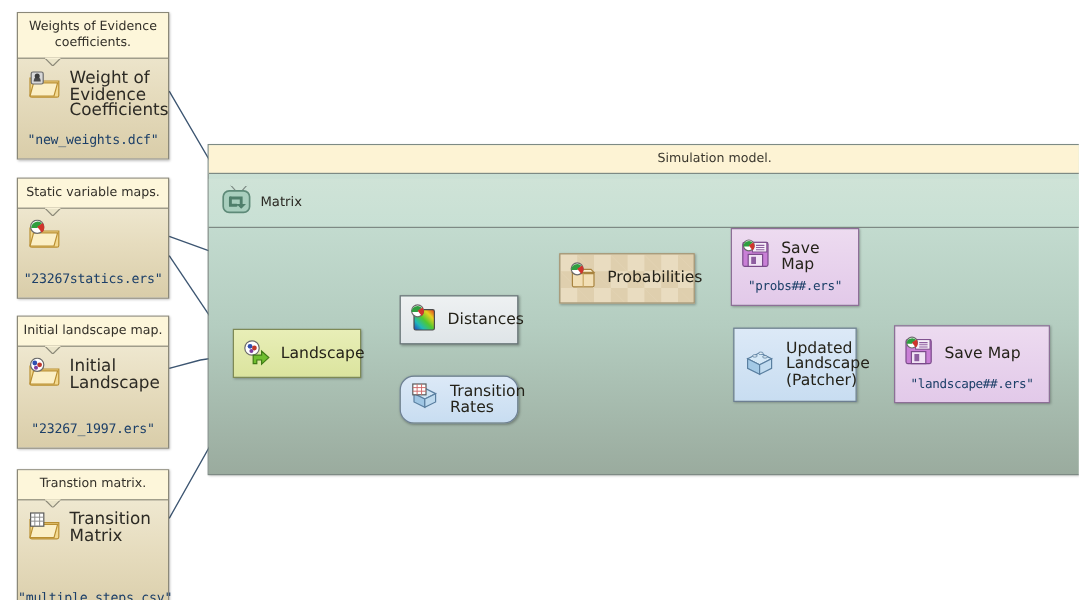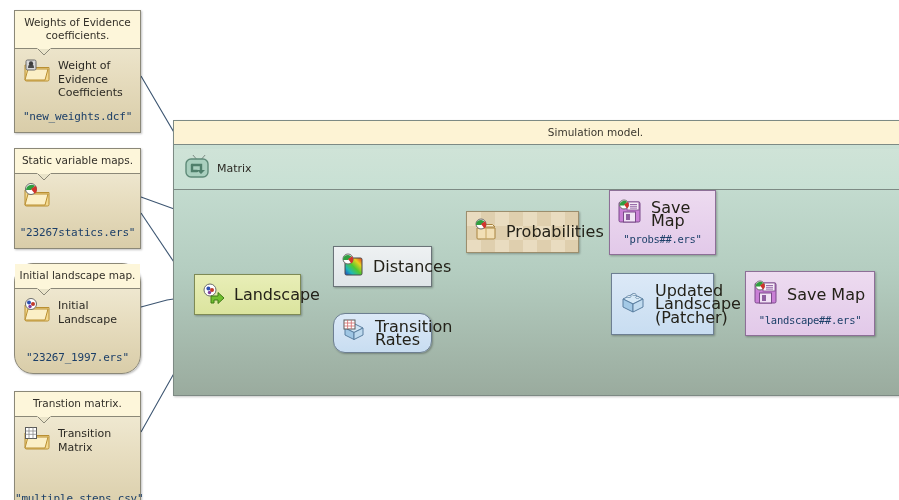--- a/index.html
+++ b/index.html
@@ -44,21 +44,21 @@
   .note-hdr .tail svg { display:block; }
 
   .ib-body {
     position: relative;
     padding: 9px 6px 0 8px;
     display: flex;
     align-items: flex-start;
     gap: 7px;
   }
   .ib-label {
-    font-size: 11px;
+    font-size: 14px;
     color: #2c2a24;
     line-height: 13.5px;
     padding-top: 1px;
   }
   .ib-file {
     position: absolute;
     left: 0; right: 0; bottom: 9px;
     text-align: center;
     font-size: 11px;
     color: #1c3f68;
@@ -106,21 +106,21 @@
     position: absolute;
     box-sizing: border-box;
     border: 1px solid #5e6e6a;
     box-shadow: 1px 1px 2px rgba(0,0,0,0.28);
     display: flex;
     align-items: center;
     padding: 0 6px 0 7px;
     gap: 8px;
   }
   .node .nlabel {
-    font-size: 16px; color: #242219; line-height: 13.5px;
+    font-size: 13px; color: #242219; line-height: 13.5px;
   }
   .node-green   { background: linear-gradient(180deg,#e8eeb7 0%, #dbe49e 100%); border-color:#7e8a55;}
   .node-gray    { background: linear-gradient(180deg,#eef1f2 0%, #dfe5e8 100%); border-color:#6a7378;}
   .node-blue    { background: linear-gradient(180deg,#dce9f7 0%, #c8ddf1 100%); border-color:#6d7f92;}
   .node-purple  { background: linear-gradient(180deg,#eddbf0 0%, #e2c9e9 100%); border-color:#8d6f97;}
   .node-checker {
     border-color:#9c8e6d;
     background-color:#e9dcc0;
     background-image:
       linear-gradient(45deg,#dfcfae 25%, transparent 25%, transparent 75%, #dfcfae 75%),
@@ -246,21 +246,21 @@
           <path d="M5,11 h20 l-3,11 h-20 z" fill="#fbefc6" stroke="#b98f32" stroke-width="1"></path>
           <circle cx="8" cy="6" r="5.5" fill="#ffffff" stroke="#6b6b6b" stroke-width="1"></circle>
           <path d="M3,7 a5.5,5.5 0 0 1 9,-4 l-4,4 z" fill="#2f9e3f"></path>
           <path d="M8,6 l4.5,-3.2 a5.5,5.5 0 0 1 -0.6,8 z" fill="#d0342c"></path>
         </svg>
       </span>
     </div>
     <div class="ib-file">"23267statics.ers"</div>
   </div>
 
-  <div class="inputbox" style="left:14px; top:263px; width:127px; height:111px;border-radius:19px;">
+  <div class="inputbox" style="left:14px; top:263px; width:127px; height:111px;">
     <div class="note-hdr">
       <span>Initial landscape map.</span>
       <span class="tail">
         <svg width="14" height="8" viewBox="0 0 14 8">
             <path d="M0,0 L7,7 L14,0" fill="#eae4c9" stroke="#8b8878" stroke-width="1"></path>
             <path d="M0.5,0 L13.5,0" stroke="#fdf6da" stroke-width="2"></path>
           </svg>
       </span>
     </div>
     <div class="ib-body">

